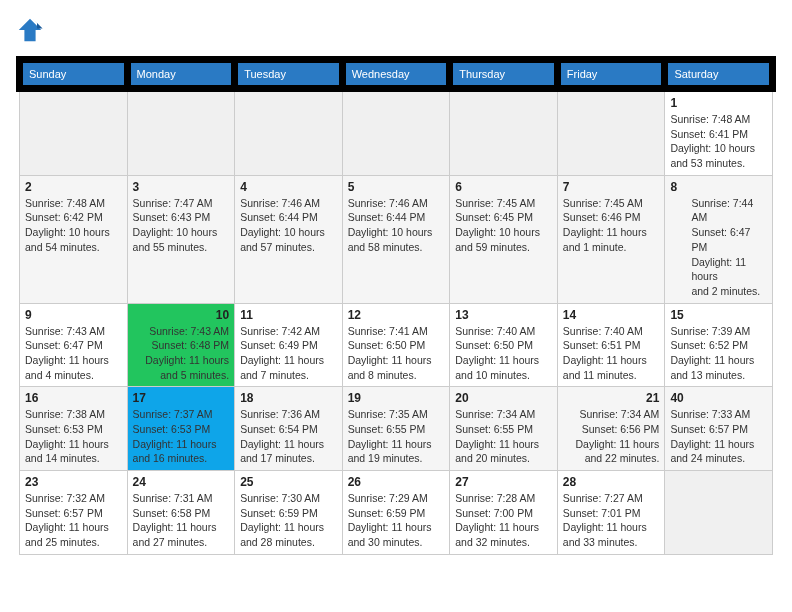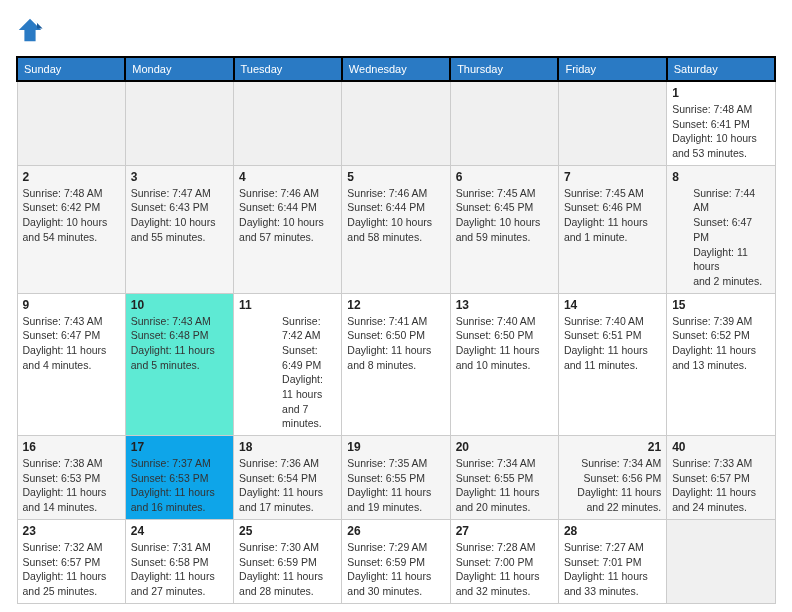--- a/index.html
+++ b/index.html
@@ -48,21 +48,21 @@
       width: 100%;
       border-collapse: collapse;
       font-size: 11px;
     }
     .calendar th {
       background: #2a7ac4;
       color: #fff;
       padding: 5px 6px;
       text-align: left;
       font-weight: normal;
-      border: 2px solid #000000;
+      border: 7px solid #000000;
     }
     .calendar td {
       border: 1px solid #ccc;
       vertical-align: top;
       padding: 4px 5px;
       width: calc(100%/7);
       height: 80px;
       background: #fff;
     }
     .calendar tr:nth-child(odd) td {
@@ -191,30 +191,30 @@
         </td>
       </tr>
       <tr>
         <td style="background: rgb(255, 255, 255);">
           <span class="day-num">9</span>
           <div class="day-info" style="white-space: pre-line;">Sunrise: 7:43 AM
 Sunset: 6:47 PM
 Daylight: 11 hours
 and 4 minutes.</div>
         </td>
-        <td style="background: #5eead4;">
+        <td style="background: #22c55e; text-align: right;">
           <span class="day-num">10</span>
           <div class="day-info" style="white-space: pre-line;">Sunrise: 7:43 AM
 Sunset: 6:48 PM
 Daylight: 11 hours
 and 5 minutes.</div>
         </td>
         <td style="background: rgb(255, 255, 255);">
           <span class="day-num">11</span>
-          <div class="day-info" style="white-space: pre-line; margin-left: 43px;">Sunrise: 7:42 AM
+          <div class="day-info" style="white-space: pre-line;">Sunrise: 7:42 AM
 Sunset: 6:49 PM
 Daylight: 11 hours
 and 7 minutes.</div>
         </td>
         <td style="background: rgb(255, 255, 255);">
           <span class="day-num">12</span>
           <div class="day-info" style="white-space: pre-line;">Sunrise: 7:41 AM
 Sunset: 6:50 PM
 Daylight: 11 hours
 and 8 minutes.</div>

